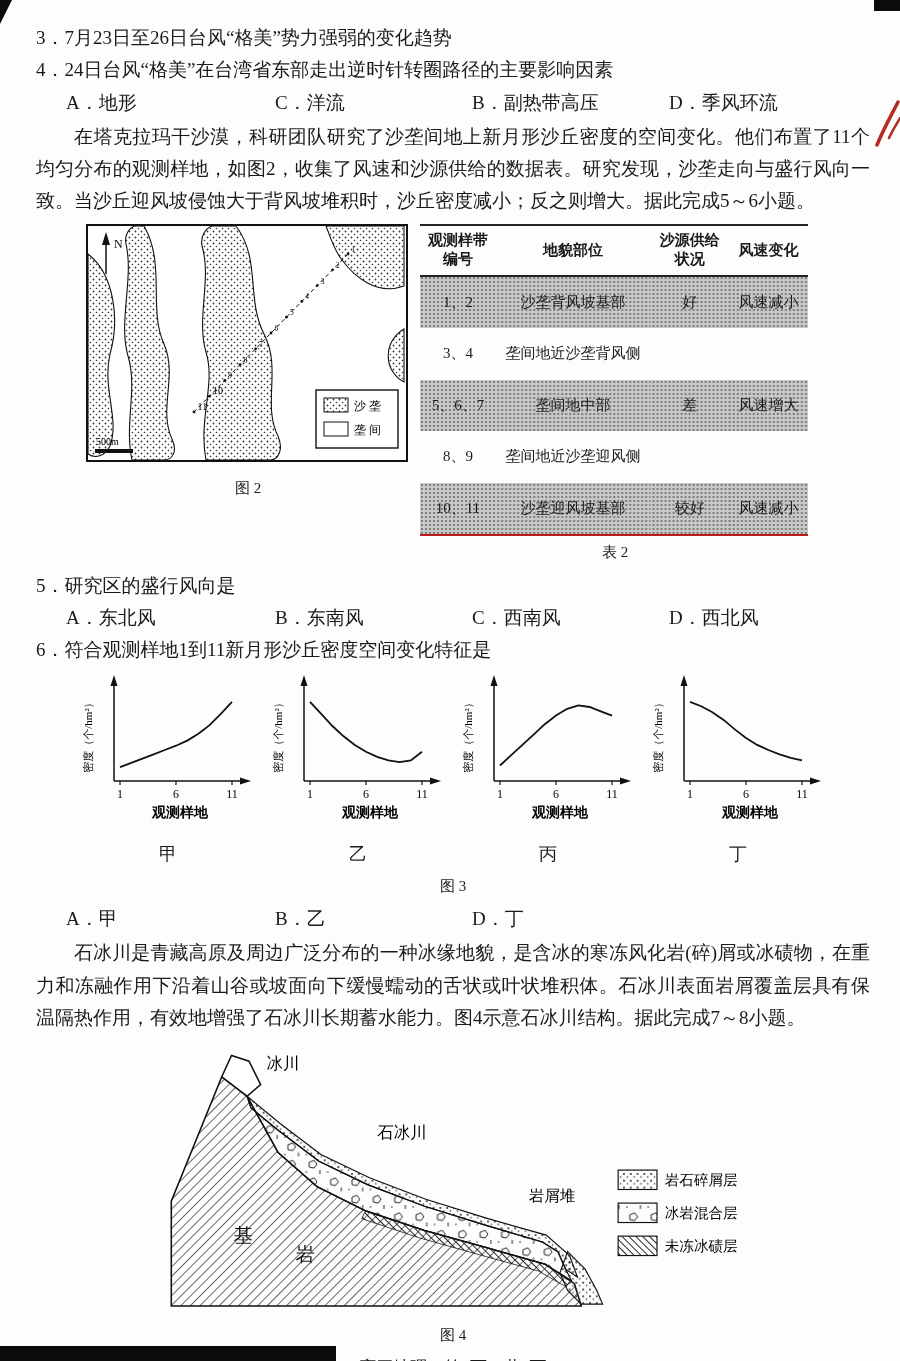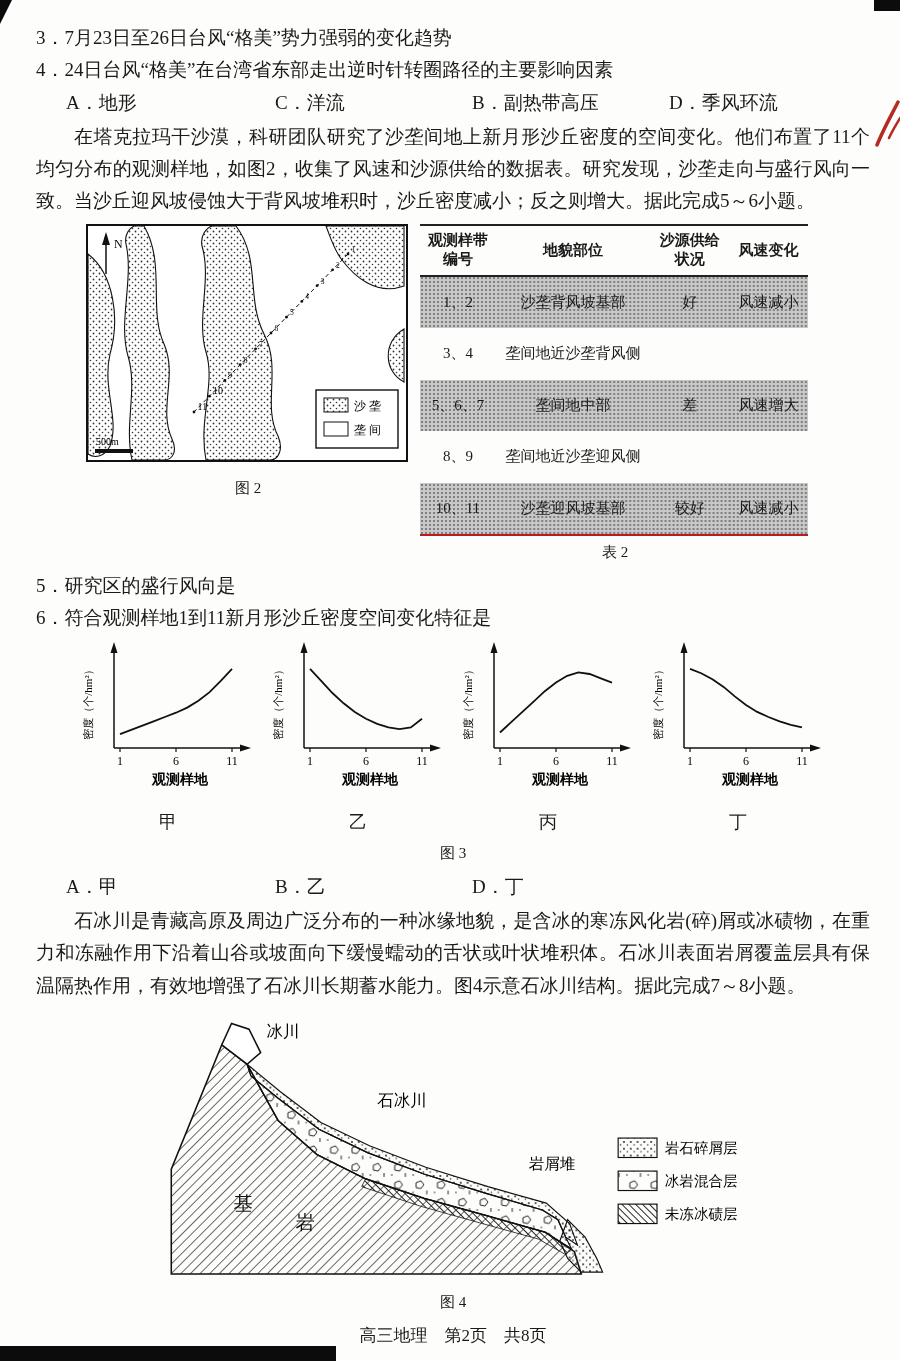--- a/index.html
+++ b/index.html
@@ -166,20 +166,26 @@
               <td>较好</td>
               <td>风速减小</td>
             </tr>
           </tbody>
       </table>
       <div class="fig-caption">表 2</div>
     </div>
   </div>
 
   <p class="stem">5．研究区的盛行风向是</p>
+  <div class="options">
+    <span>A．东北风</span>
+    <span>B．东南风</span>
+    <span>C．西南风</span>
+    <span>D．西北风</span>
+  </div>
 
   <p class="stem">6．符合观测样地1到11新月形沙丘密度空间变化特征是</p>
 
   <div class="charts-row">
     <div class="chart-cell">
       <div class="mini-chart"><svg width="176" height="158" viewBox="0 0 176 158">
             <line x1="34" y1="110" x2="34" y2="10" stroke="#111" stroke-width="1.5"></line>
             <polygon points="34,4 30.5,15 37.5,15" fill="#111"></polygon>
             <line x1="34" y1="110" x2="166" y2="110" stroke="#111" stroke-width="1.5"></line>
             <polygon points="171,110 160,106.5 160,113.5" fill="#111"></polygon>

